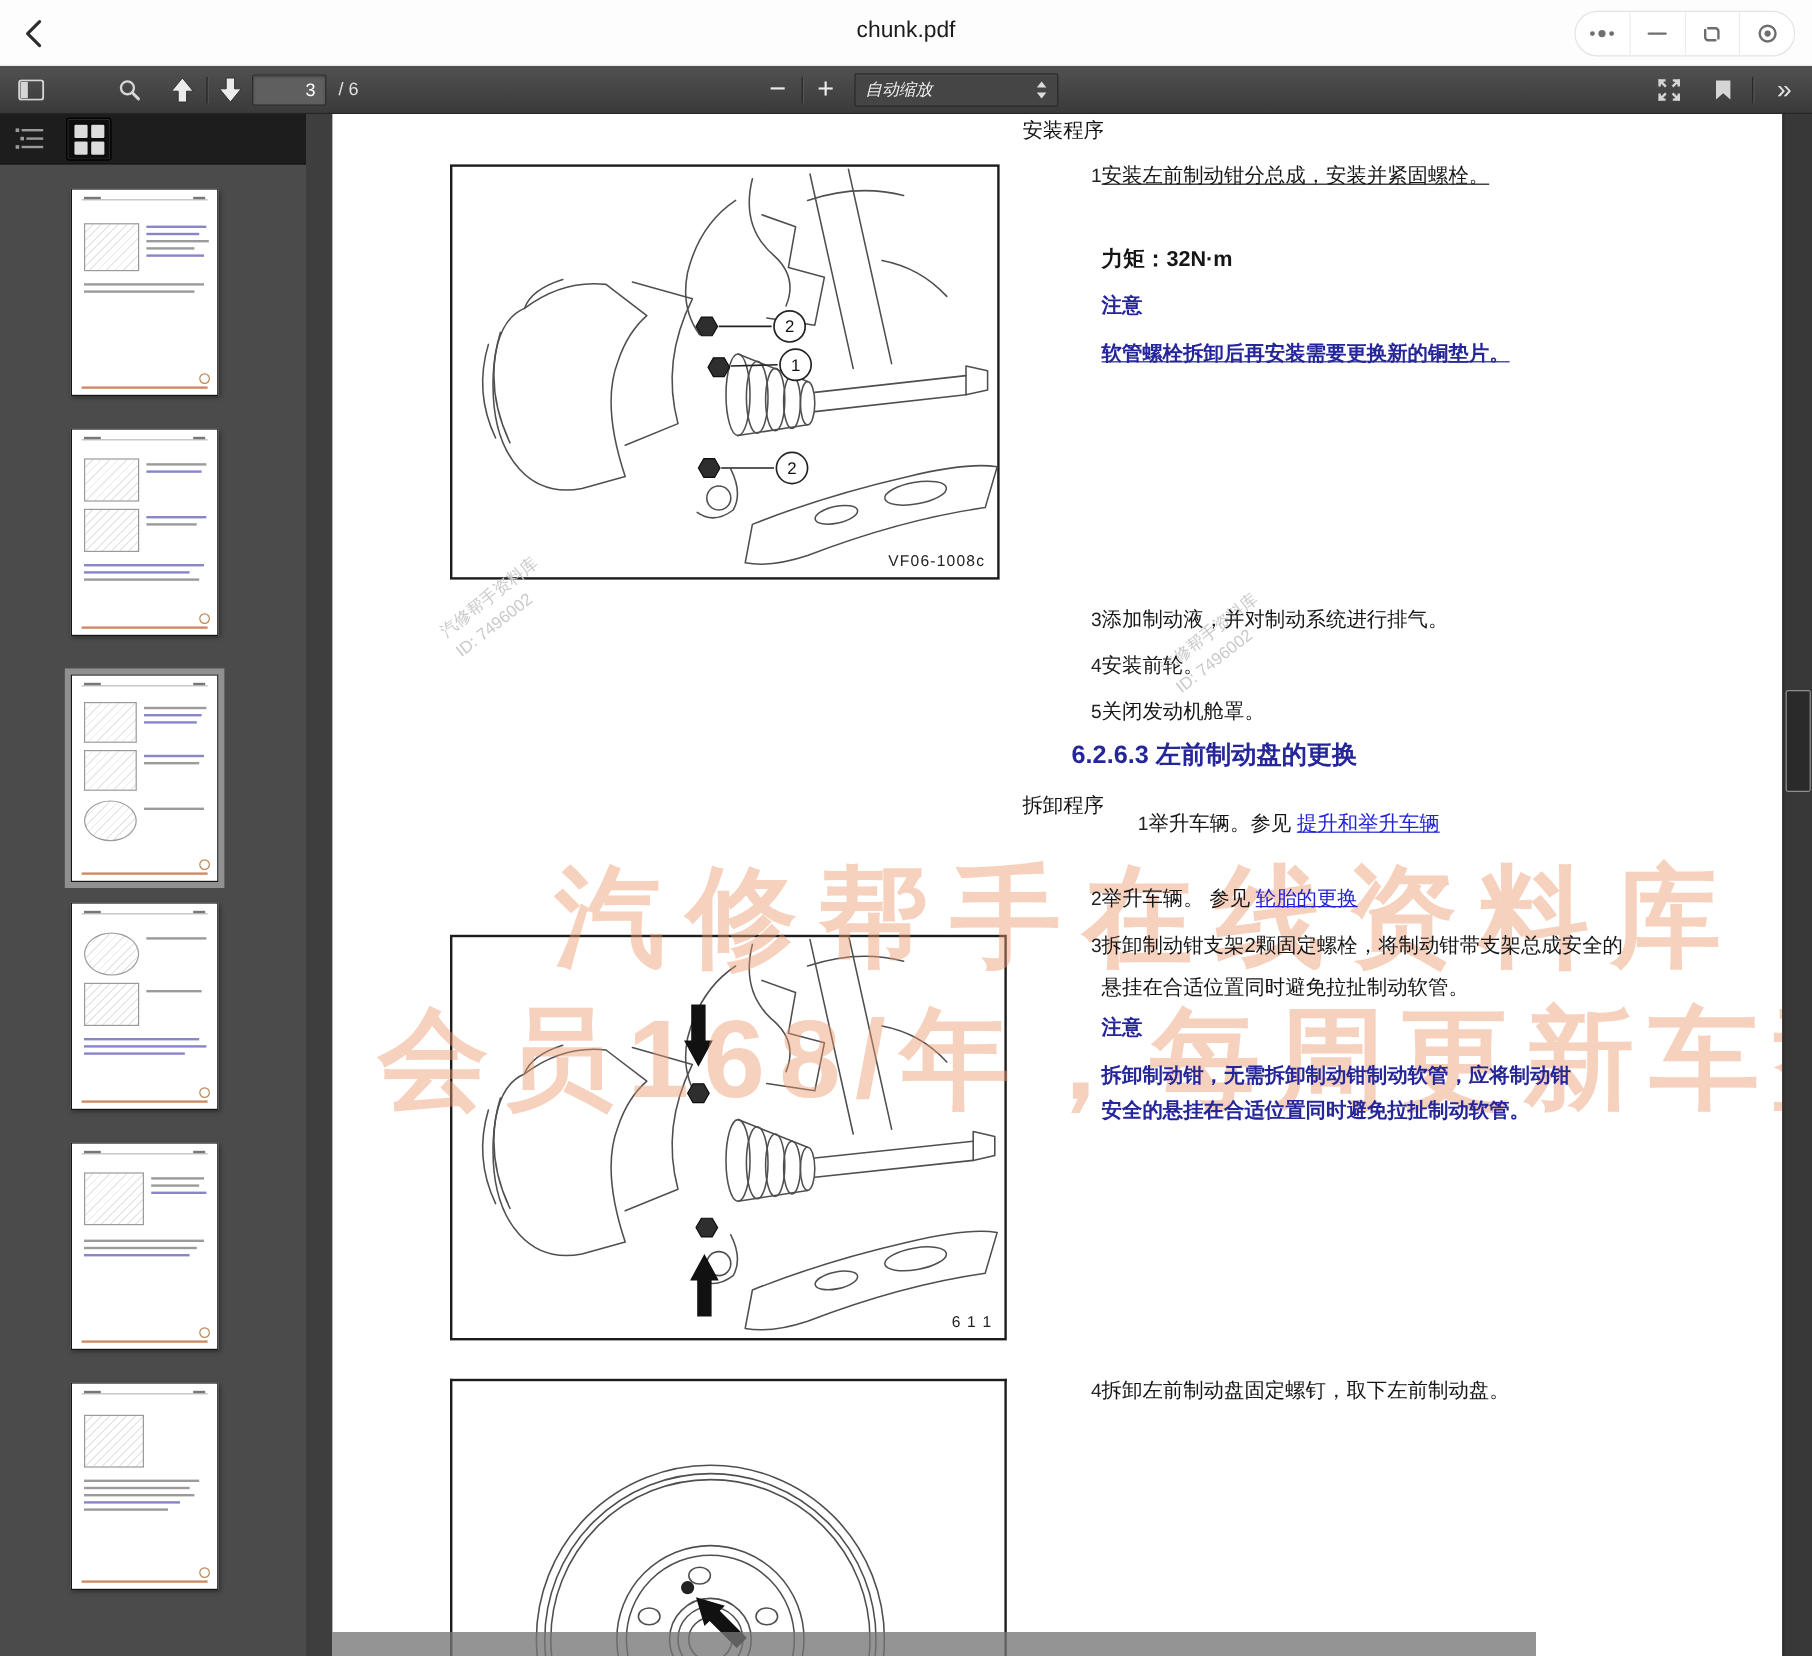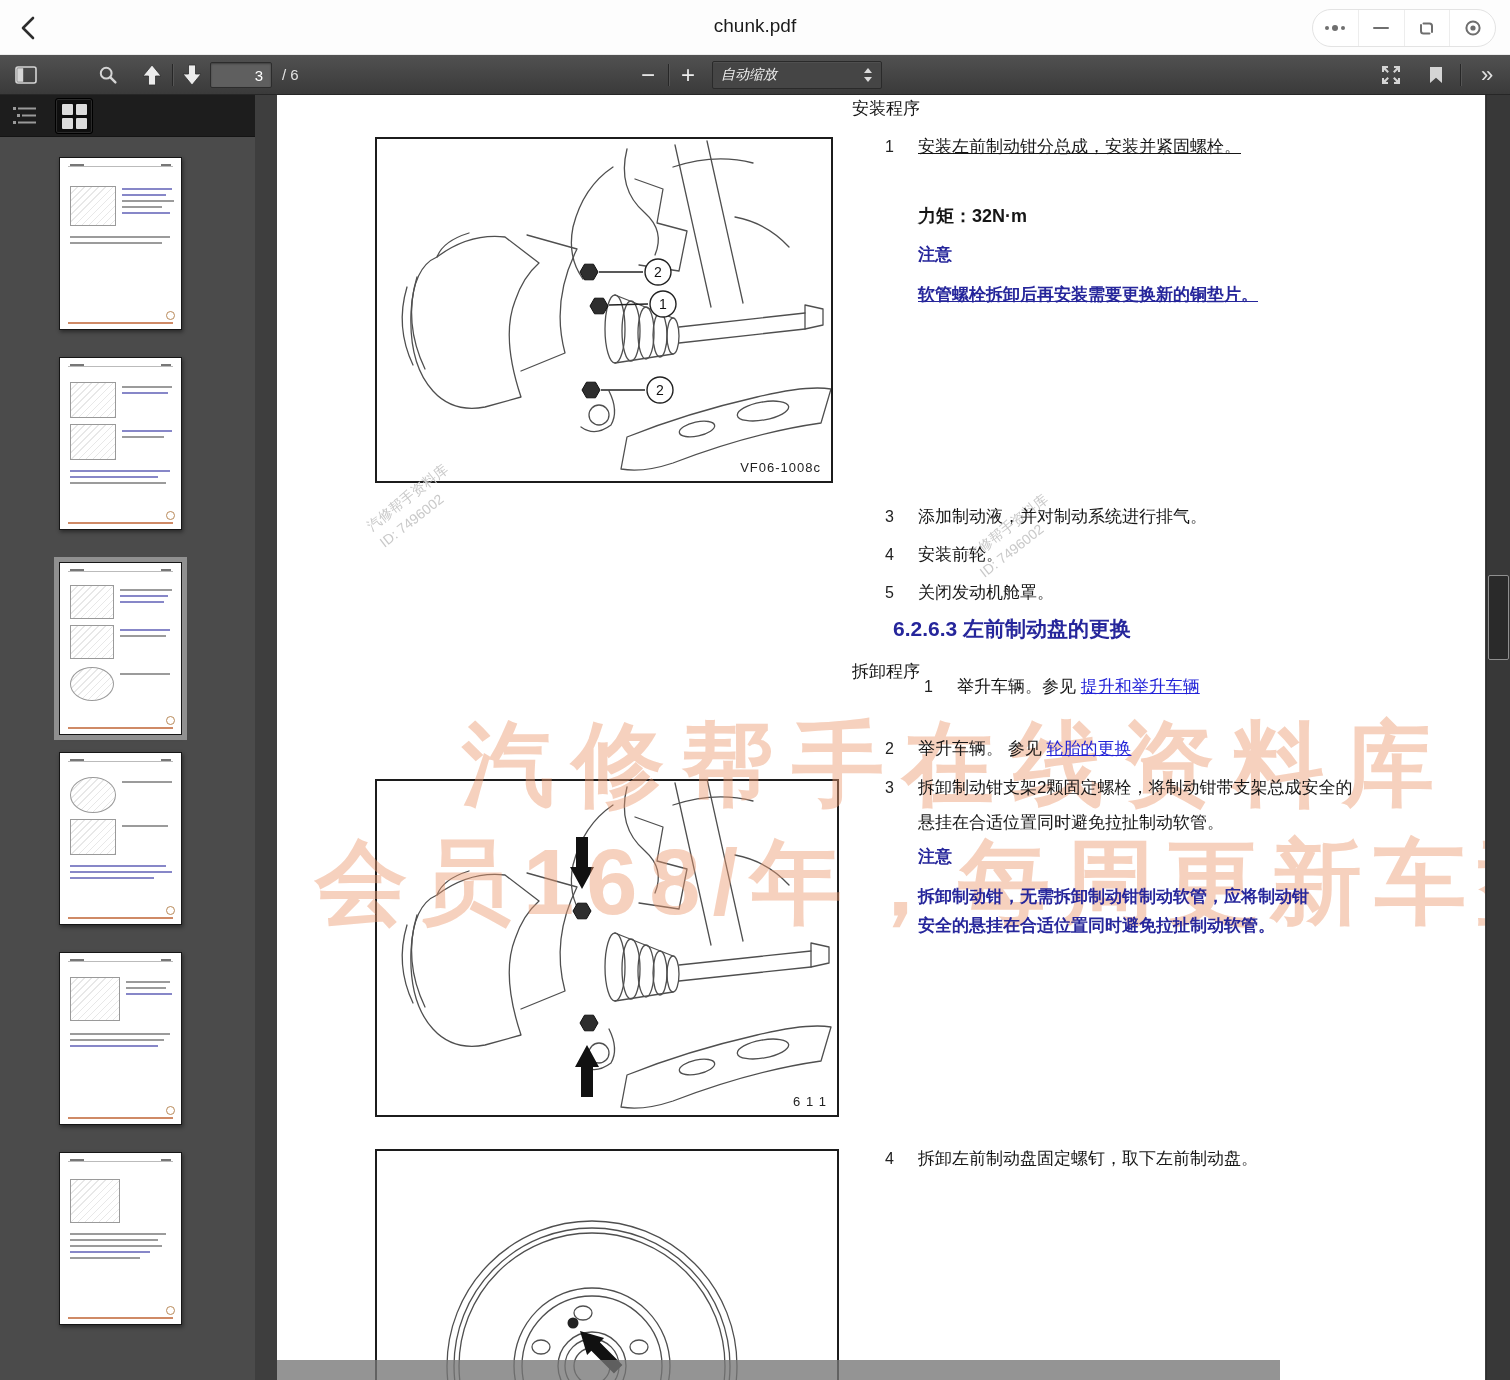--- a/index.html
+++ b/index.html
@@ -57,21 +57,21 @@
   .mini-line{position:absolute;height:1.5px;background:#9b9b9b;}
   .mini-line.b{background:#8787c8;}
   .mini-red{position:absolute;left:8px;right:8px;bottom:5px;height:2px;background:#cf8a66;}
   .mini-logo{position:absolute;right:6px;bottom:9px;width:9px;height:9px;border-radius:50%;
              border:1.5px solid #b98a5a;}
 
   
   .viewer{position:absolute;left:255px;top:95px;width:1255px;height:1285px;background:#3e3e3e;overflow:hidden;}
   .page{position:absolute;left:22px;top:0;width:1208px;height:1285px;background:#fff;overflow:hidden;}
 
-  .t-row{position:absolute;font-size:17px;color:#161616;white-space:nowrap;z-index:6;}
+  .t-row{position:absolute;font-size:17px;color:#161616;white-space:nowrap;z-index:6;text-align:right;}
   .t-num{display:inline-block;width:33px;font-size:16px;color:#222;}
   .bold{font-weight:700;}
   .blue{color:#26269b;}
   .link{color:#2323d8;text-decoration:underline;cursor:pointer;}
   .heading{position:absolute;font-size:21px;font-weight:700;color:#26269b;white-space:nowrap;z-index:6;}
 
   .fig{position:absolute;border:2px solid #1c1c1c;background:#fff;z-index:3;}
   .fig-caption{position:absolute;right:10px;bottom:6px;font-size:13px;color:#222;letter-spacing:1px;z-index:4;}
   .callout-num{font-size:14px;fill:#111;}
 

